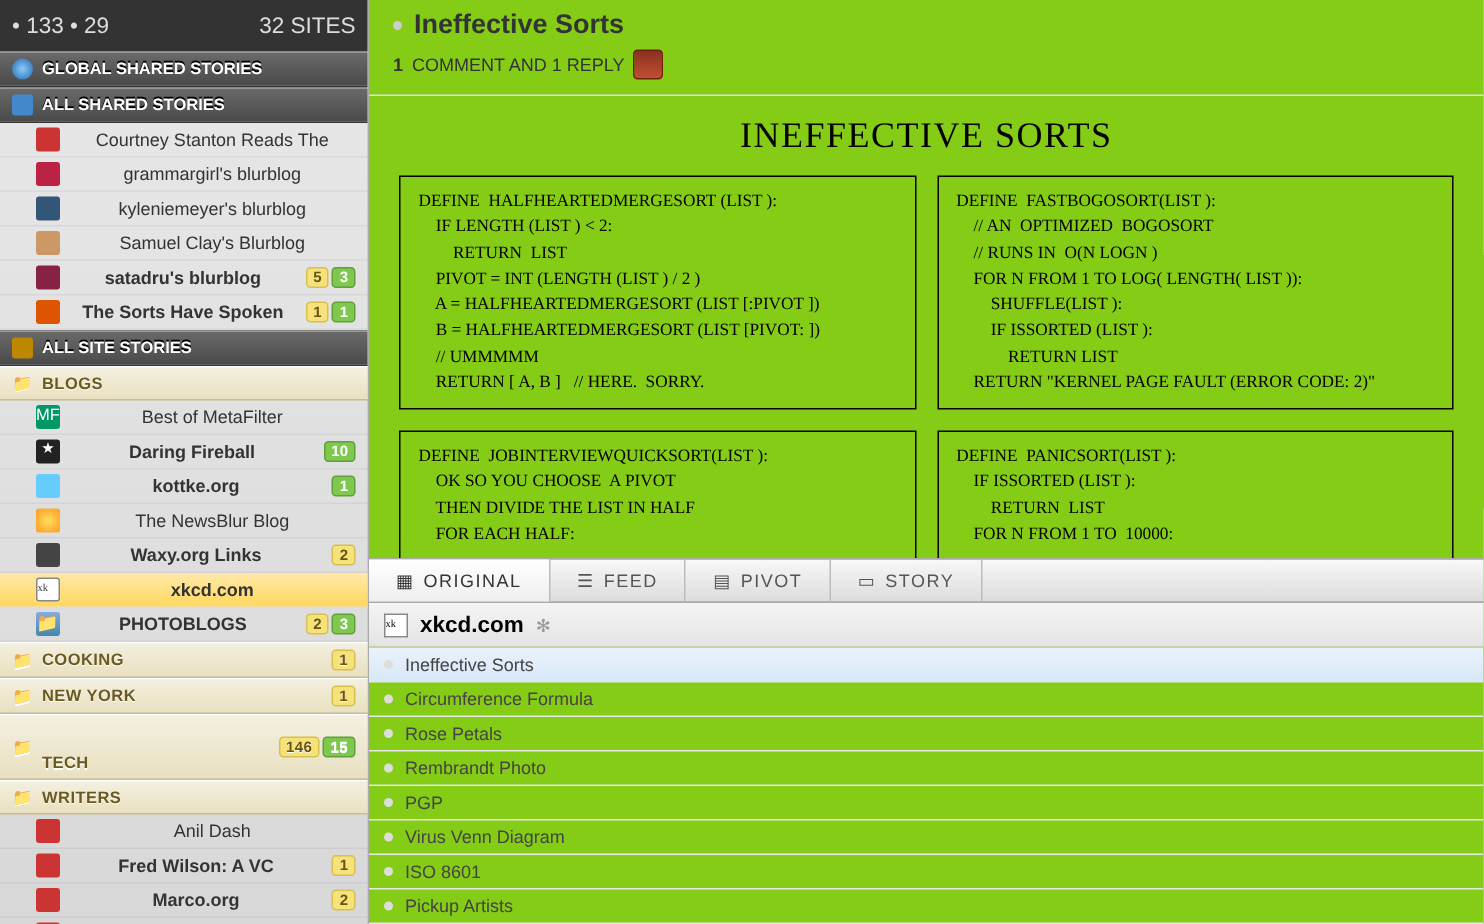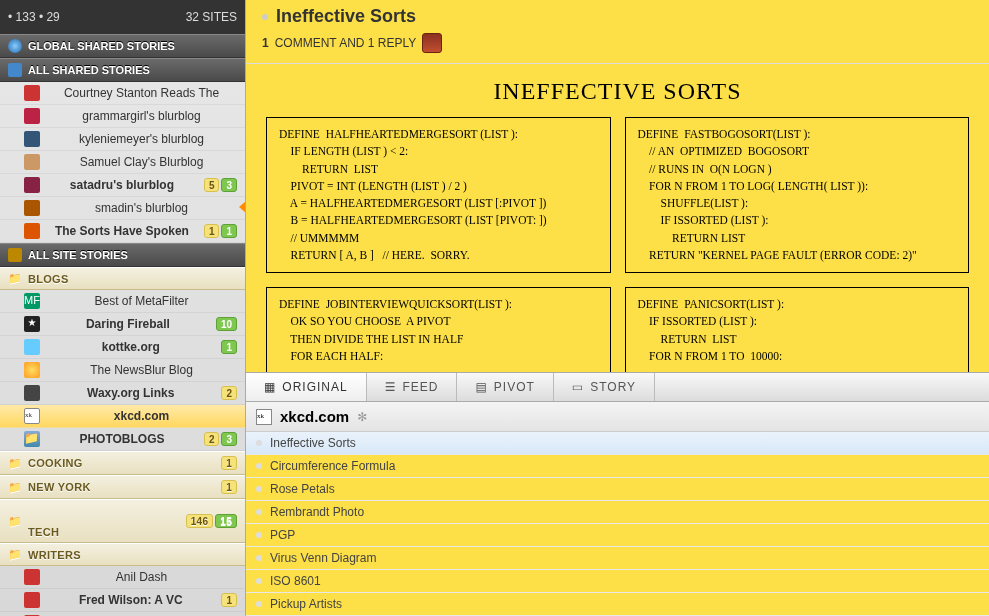--- a/index.html
+++ b/index.html
@@ -1,32 +1,32 @@
 <!DOCTYPE html>
 <html><head>
 <meta charset="utf-8">
 <style>
 * { margin: 0; padding: 0; box-sizing: border-box; }
 body { font-family: "Lucida Grande", "Helvetica Neue", Arial, sans-serif; font-size: 12px; background: #fff; width: 989px; height: 616px; overflow: hidden; }
 .app { display: flex; height: 616px; }
 .sidebar { width: 246px; background: linear-gradient(#e8e8e8,#d8d8d8); border-right: 1px solid #aaa; overflow-y: auto; }
-.topbar { height: 12px; background: #333; color: #ddd; padding: 17px 8px; font-size: 12px; display:flex; align-items:center; justify-content:space-between;}
+.topbar { height: 12px; background: #333; color: #ddd; padding: 17px 8px; font-size: 15px; display:flex; align-items:center; justify-content:space-between;}
 .section-header { background: linear-gradient(#6a6a6a,#4a4a4a); color: #fff; font-weight: bold; font-size: 11px; padding: 4px 8px; text-shadow: 0 -1px 0 #000; display:flex; align-items:center; gap:6px; border-top:1px solid #888; border-bottom:1px solid #333;}
 .section-header.folder { background: linear-gradient(#f4f0e0,#e8e0c0); color:#6a5a20; text-shadow:0 1px 0 #fff; border-top:1px solid #fff; border-bottom:1px solid #c8bc8c; text-transform:uppercase; letter-spacing:0.3px;}
 .feed-item { display:flex; align-items:center; gap:6px; padding:3px 8px 3px 24px; color:#333; cursor:pointer; position:relative; border-bottom:1px solid rgba(0,0,0,0.05);}
 .feed-item.selected { background: linear-gradient(#ffe9a8,#ffd860); }
 .feed-item .favicon { width:16px; height:16px; border-radius:2px; flex-shrink:0; }
 .feed-item .name { flex:1; white-space:nowrap; overflow:hidden; text-overflow:ellipsis;text-align:center; }
 .feed-item.bold .name { font-weight:bold; }
 .badges { display:flex; gap:2px; }
 .badge { font-size:10px; font-weight:bold; padding:0 4px; border-radius:3px; min-width:14px; text-align:center; line-height:14px; height:14px;}
 .badge.yellow { background:#f6e27a; color:#6a5410; border:1px solid #d8c050;}
 .badge.green { background:#7ec850; color:#fff; border:1px solid #5fa038;}
 .arrow-indicator { position:absolute; right:-1px; top:4px; width:0; height:0; border-top:6px solid transparent; border-bottom:6px solid transparent; border-right:7px solid #ff8c00;}
-.main { flex:1; display:flex; flex-direction:column; background:#fde047; }
+.main { flex:1; display:flex; flex-direction:column; background:#84cc16; }
 .story-header { padding:6px 16px 4px; }
 .story-title { font-size:18px; font-weight:bold; color:#333; display:flex; align-items:center; gap:8px;}
 .story-title .dot { width:6px; height:6px; border-radius:50%; background:#ccc; }
 .story-meta { font-size:12px; color:#333; margin-top:6px; display:flex; align-items:center; gap:6px;}
 .story-meta .cnt { font-weight:bold; }
 .story-meta .avatar { width:20px; height:20px; border-radius:3px; background:linear-gradient(#8a3020,#c05030); border:1px solid #702010;}
 .divider { height:1px; background:#ddd; margin-top:6px;}
 .content { flex:1; overflow:auto; padding:8px 20px; }
 .comic-title { font-family: "Comic Sans MS", cursive; font-size:24px; text-align:center; margin:6px 0 12px; letter-spacing:1px;}
 .comic-grid { display:grid; grid-template-columns:1fr 1fr; gap:14px; }
@@ -87,25 +87,20 @@
           <span class="name">Samuel Clay's Blurblog</span>
         </div>
         <div class="feed-item bold">
           <span class="favicon" style="background: rgb(136, 34, 68);"></span>
           <span class="name">satadru's blurblog</span>
           <span class="badges">
             <span class="badge yellow">5</span>
             <span class="badge green">3</span>
           </span>
         </div>
-        <div class="feed-item">
-          <span class="favicon" style="background: rgb(170, 85, 0);"></span>
-          <span class="name">smadin's blurblog</span>
-          <span class="arrow-indicator"></span>
-        </div>
         <div class="feed-item bold">
           <span class="favicon" style="background: rgb(221, 85, 0);"></span>
           <span class="name">The Sorts Have Spoken</span>
           <span class="badges">
             <span class="badge yellow">1</span>
             <span class="badge green">1</span>
           </span>
         </div>
       </div>
     <div class="section-header">

